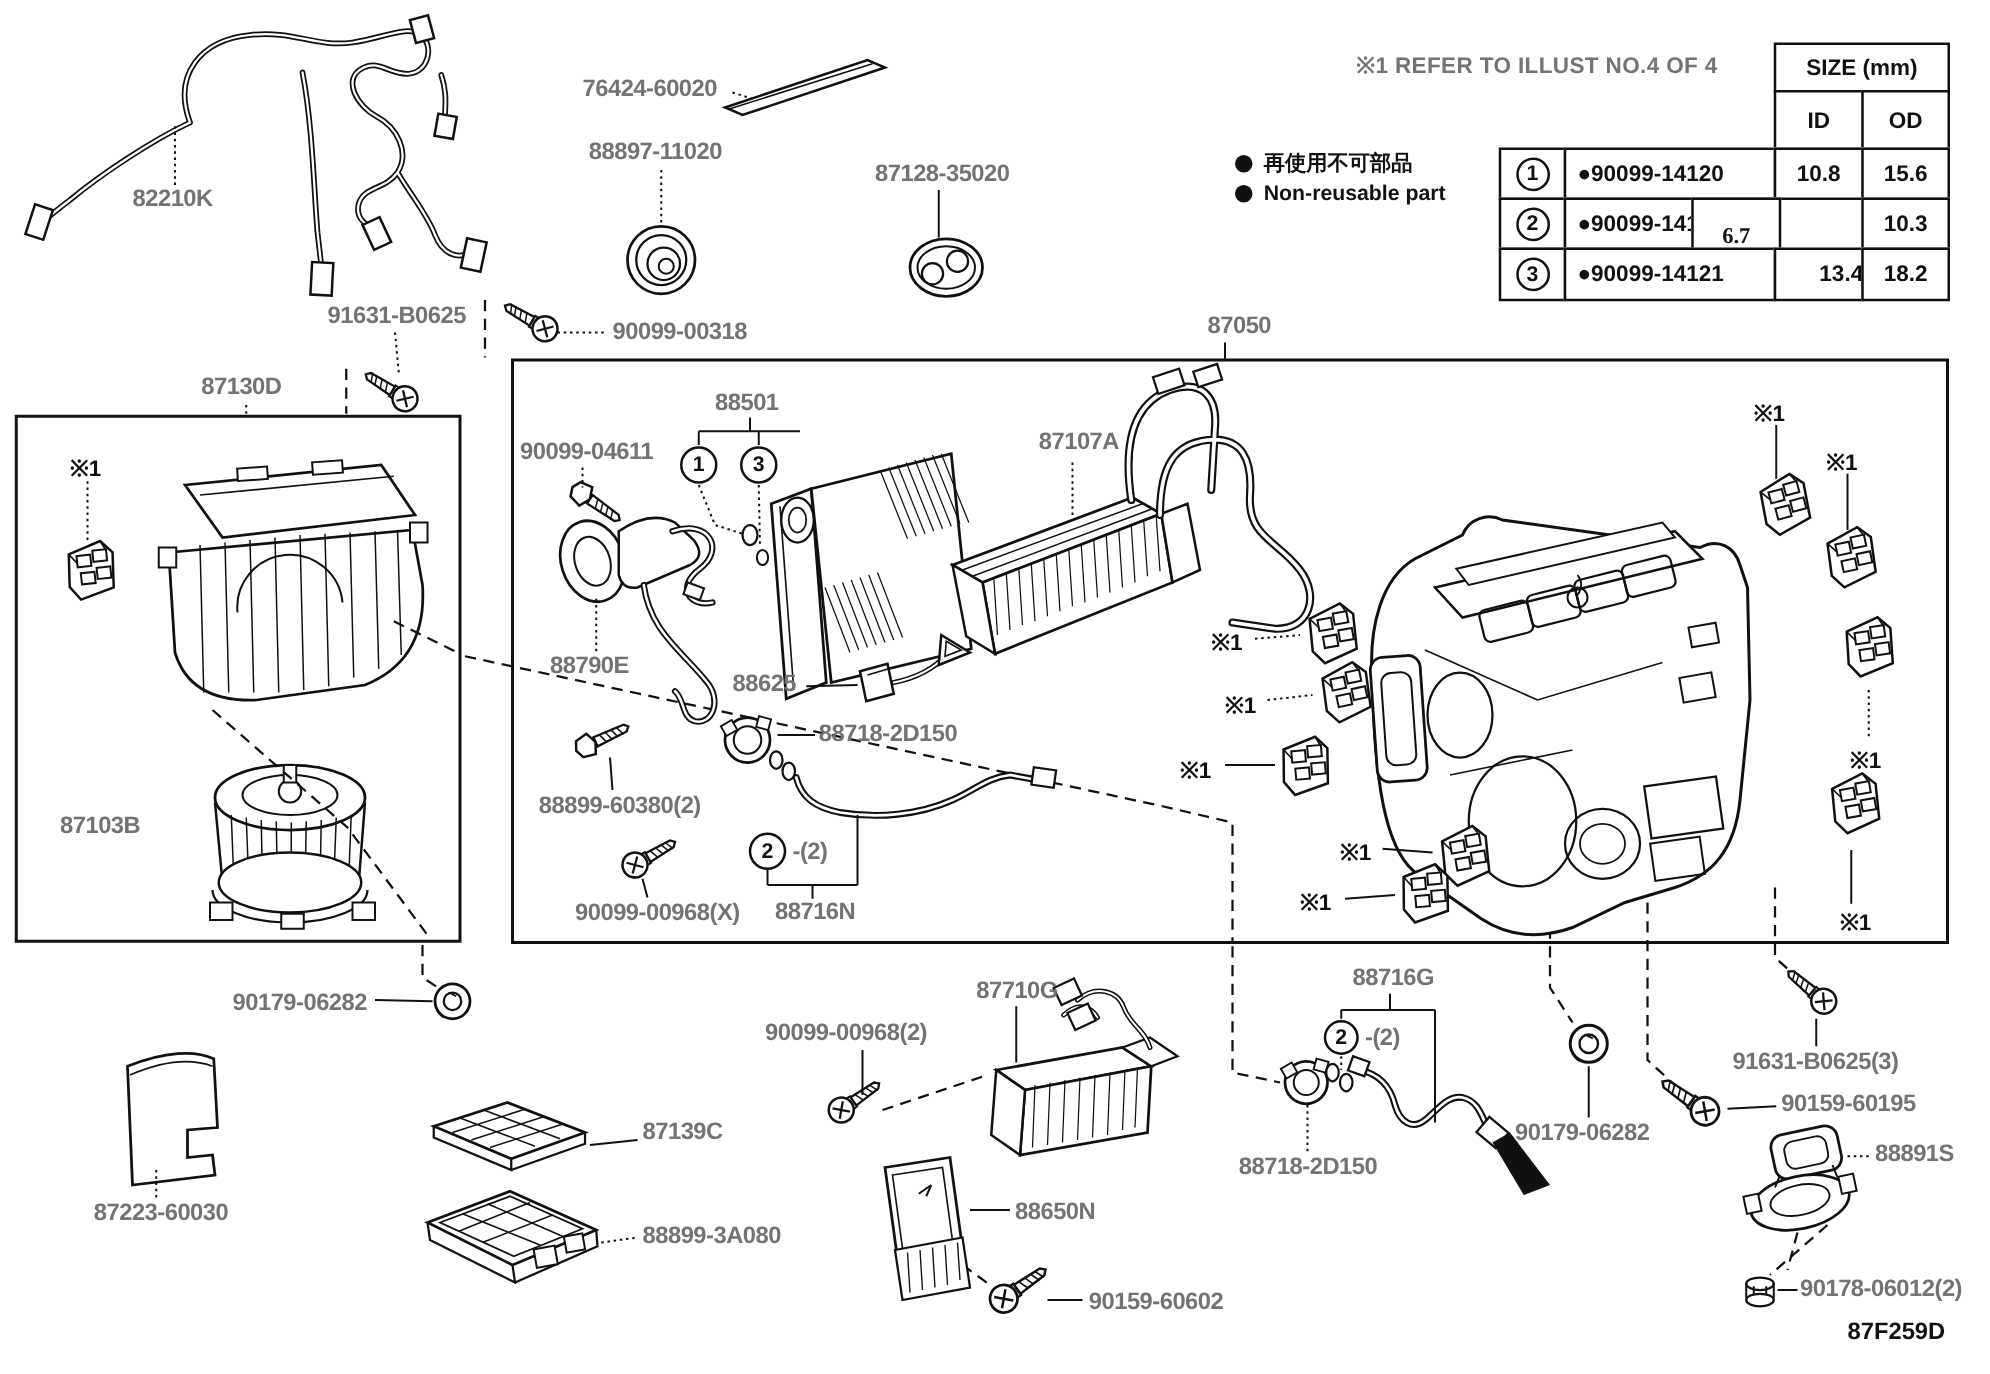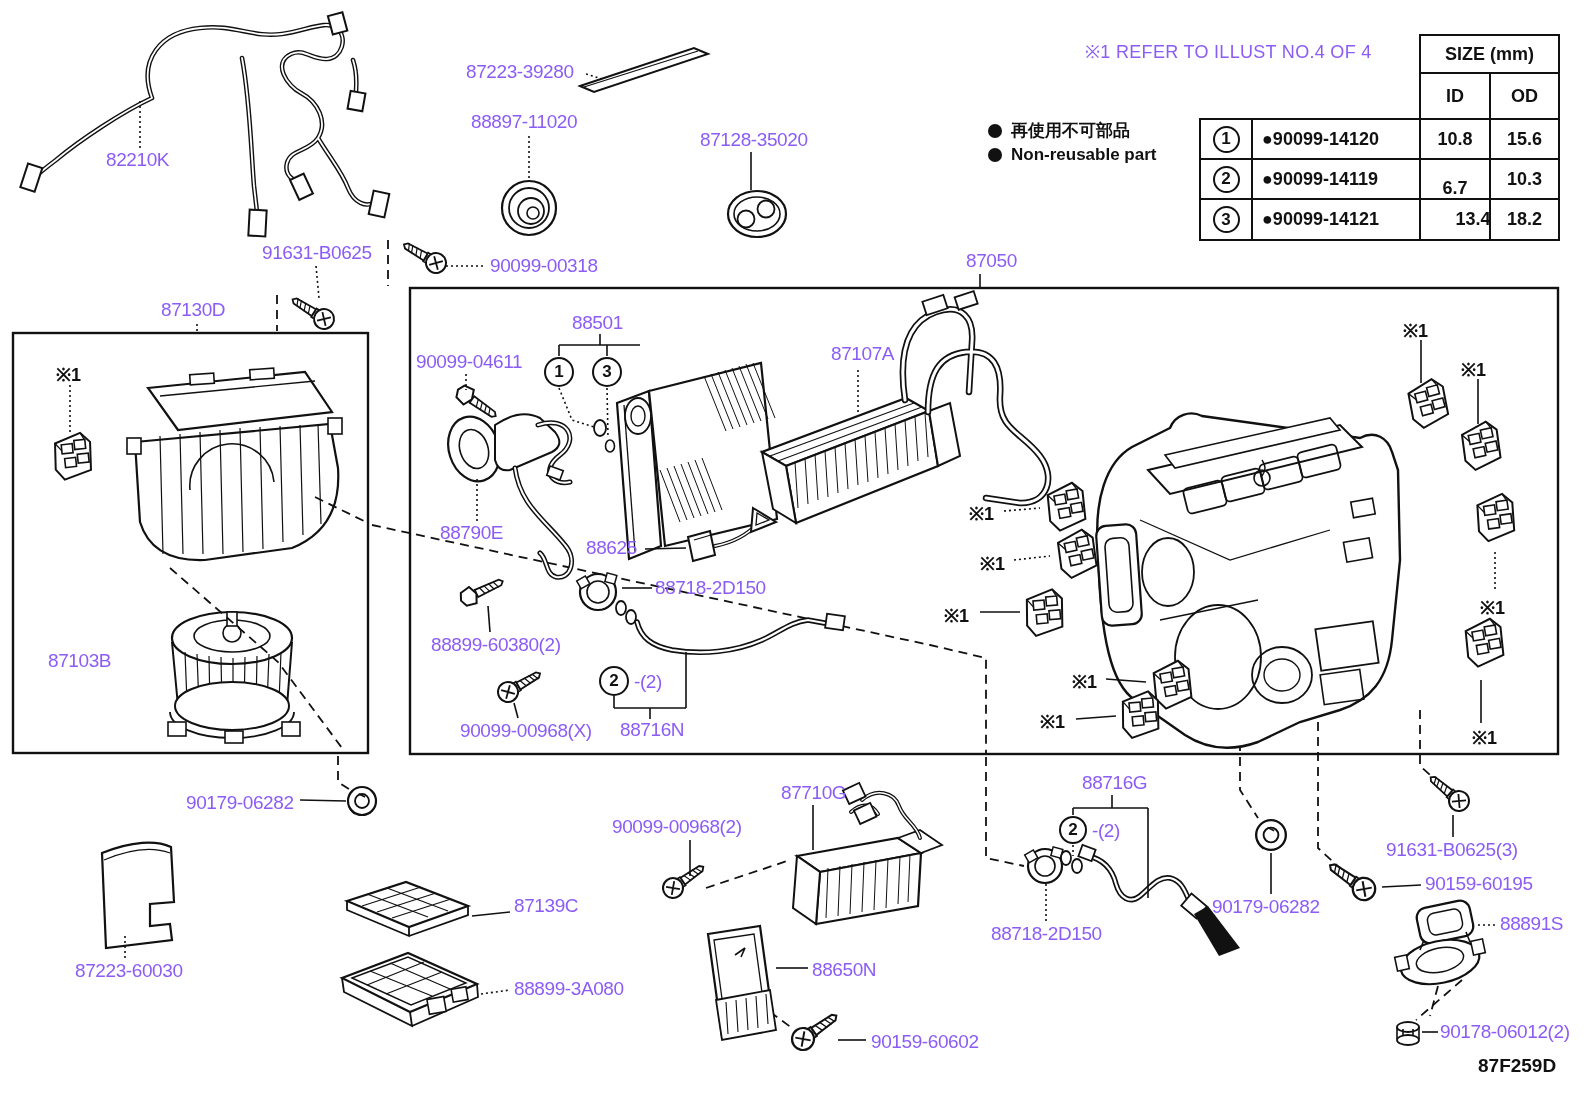--- a/index.html
+++ b/index.html
@@ -1,20 +1,20 @@
 <!DOCTYPE html>
 <html><head>
 <meta charset="utf-8">
 <style>
   html,body{margin:0;padding:0;background:#fff;}
   #stage{position:relative;width:1592px;height:1099px;background:#fff;overflow:hidden;
          font-family:"Liberation Sans",sans-serif;color:#111;}
   svg{position:absolute;left:0;top:0;}
-  .plbl{position:absolute;font-weight:normal;font-size:19px;letter-spacing:-0.4px;
-        white-space:nowrap;color:#8b5cf6;line-height:1;z-index:3;}
+  .plbl{position:absolute;font-weight:bold;font-size:19px;letter-spacing:-0.4px;
+        white-space:nowrap;color:#737373;line-height:1;z-index:3;}
   .sm{font-size:18px;}
   .mark{position:absolute;font-weight:bold;font-size:18px;white-space:nowrap;z-index:3;}
   .badge{position:absolute;border:2.5px solid #111;border-radius:50%;
          display:flex;align-items:center;justify-content:center;
          font-weight:bold;font-size:17px;background:#fff;z-index:3;box-sizing:border-box;}
   .cell{position:absolute;border:2px solid #111;box-sizing:border-box;background:#fff;
         display:flex;align-items:center;justify-content:center;
         font-weight:bold;font-size:18px;z-index:4;}
   .cell.left{justify-content:flex-start;padding-left:9px;}
   .tblbadge{width:27px;height:27px;border-width:2px;position:static;flex:0 0 auto;}
@@ -370,21 +370,21 @@
     <path d="M1382,887 L1421,885"></path>
     <path d="M1453,815 L1453,837"></path>
     <path d="M1478,925 L1497,925" stroke-dasharray="2 3"></path>
     <path d="M1422,1032 L1438,1032"></path>
   </g>
 </svg>
 
 <div class="plbl" style="left:106px;top:150px;">82210K</div>
 <div class="plbl" style="left:262px;top:243px;">91631-B0625</div>
 <div class="plbl" style="left:161px;top:300px;">87130D</div>
-<div class="plbl" style="left:466px;top:62px;">87223-39280</div>
+<div class="plbl" style="left:466px;top:62px;">76424-60020</div>
 <div class="plbl" style="left:471px;top:112px;">88897-11020</div>
 <div class="plbl" style="left:700px;top:130px;">87128-35020</div>
 <div class="plbl" style="left:490px;top:256px;">90099-00318</div>
 <div class="plbl" style="left:950px;top:251px;margin-left:16px;">87050</div>
 <div class="plbl" style="left:416px;top:352px;">90099-04611</div>
 <div class="plbl" style="left:572px;top:313px;">88501</div>
 <div class="plbl" style="left:831px;top:344px;">87107A</div>
 <div class="plbl" style="left:440px;top:523px;">88790E</div>
 <div class="plbl" style="left:586px;top:538px;">88625</div>
 <div class="plbl" style="left:655px;top:578px;">88718-2D150</div>
@@ -446,21 +446,21 @@
         <span class="badge tblbadge">1</span>
       </div>
   <div class="cell left" style="left:1251px;top:118px;width:170px;height:42px;">●90099-14120</div>
   <div class="cell" style="left:1419px;top:118px;width:72px;height:42px;">10.8</div>
   <div class="cell" style="left:1489px;top:118px;width:71px;height:42px;">15.6</div>
 
   <div class="cell" style="left:1199px;top:158px;width:54px;height:42px;">
         <span class="badge tblbadge">2</span>
       </div>
   <div class="cell left" style="left:1251px;top:158px;width:170px;height:42px;">●90099-14119</div>
-  <div class="cell" style="left:1419px;top:158px;width:72px;height:60px;">6.7</div>
+  <div class="cell" style="left:1353px;top:158px;width:72px;height:60px;font-family:Liberation Serif, serif;">6.7</div>
   <div class="cell" style="left:1489px;top:158px;width:71px;height:42px;">10.3</div>
 
   <div class="cell" style="left:1199px;top:198px;width:54px;height:43px;">
         <span class="badge tblbadge">3</span>
       </div>
   <div class="cell left" style="left:1251px;top:198px;width:170px;height:43px;">●90099-14121</div>
   <div class="cell" style="left:1419px;top:198px;width:72px;height:43px;padding-left:36px;">13.4</div>
   <div class="cell" style="left:1489px;top:198px;width:71px;height:43px;">18.2</div>
 </div>
 

